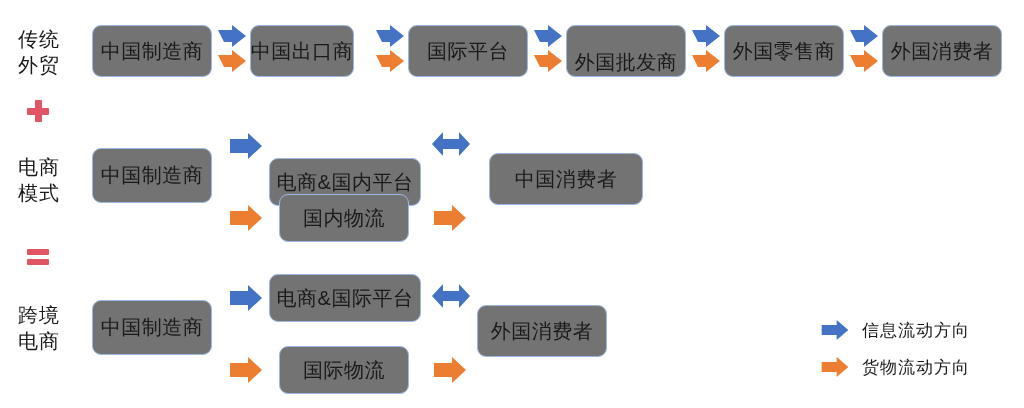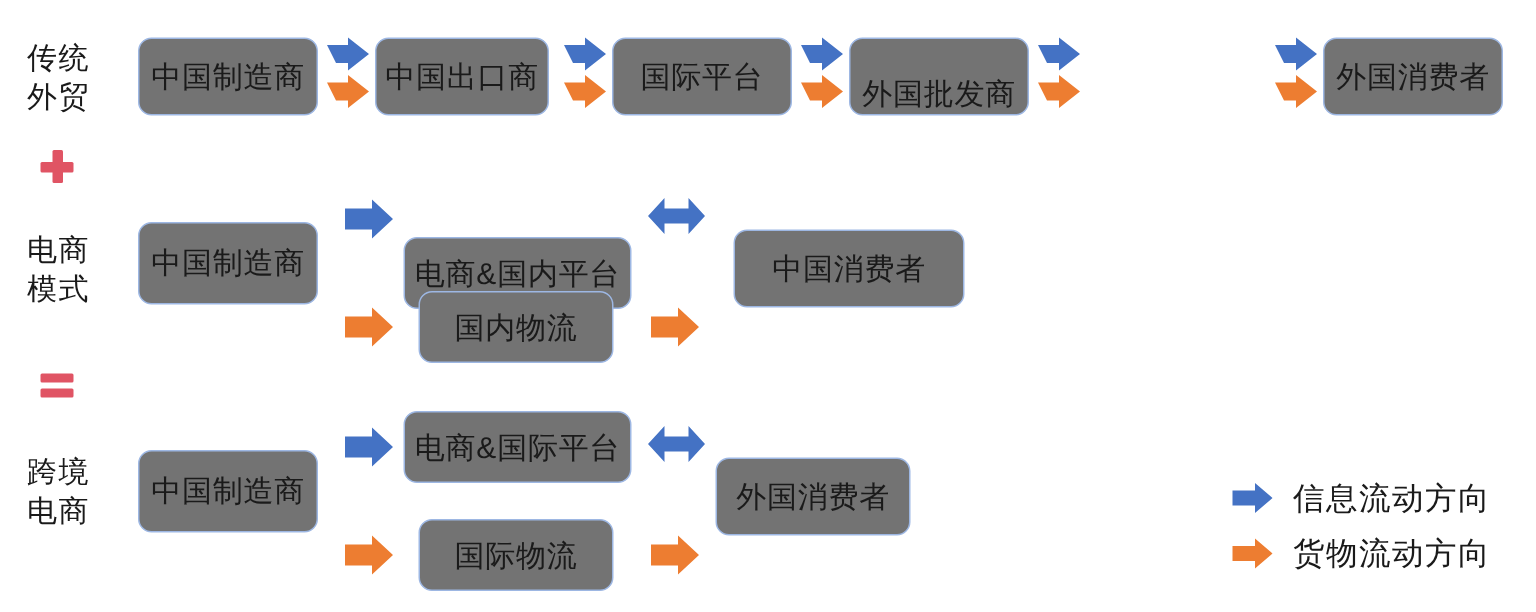--- a/index.html
+++ b/index.html
@@ -45,41 +45,44 @@
 
   
   .arrow{position:absolute;}
   .arrow svg{display:block;width:100%;height:100%;}
 
   
   .legend{position:absolute;}
   .legend-row{position:absolute;display:flex;align-items:center;}
   .legend-ico{width:30px;height:24px;margin-right:12px;flex:none;}
   .legend-ico svg{display:block;width:100%;height:100%;}
-  .legend-txt{font-size:21px;color:#1a1a1a;letter-spacing:1px;white-space:nowrap;}
+  .legend-txt{font-size:17px;color:#1a1a1a;letter-spacing:1px;white-space:nowrap;}
 </style>
 </head>
 <body>
 
 <div id="stage">
 
   <div class="rowlabel" style="left:18px;top:27px;">传统
 外贸</div>
 
   <div class="node" style="left:92px;top:25px;width:120px;height:52px;">
     <span>中国制造商</span>
   </div>
-  <div class="node" style="left:250px;top:25px;width:116px;height:52px;">
+  <div class="node" style="left:250px;top:25px;width:104px;height:52px;">
     <span>中国出口商</span>
   </div>
   <div class="node" style="left:408px;top:25px;width:120px;height:52px;">
     <span>国际平台</span>
   </div>
   <div class="node" style="left:566px;top:25px;width:120px;height:52px;align-items:flex-end;">
     <span>外国批发商</span>
+  </div>
+  <div class="node" style="left:724px;top:25px;width:120px;height:52px;">
+    <span>外国零售商</span>
   </div>
   <div class="node" style="left:882px;top:25px;width:120px;height:52px;">
     <span>外国消费者</span>
   </div>
 
   <div class="arrow" style="left:216px;top:23px;width:32px;height:32px;">
     <svg viewBox="0 0 32 32">
         <path d="M2 7 L16 7 L16 2 L30 13 L16 24 L16 19 L8 19 L2 7 Z" fill="#4472C4"></path>
       </svg>
   </div>

